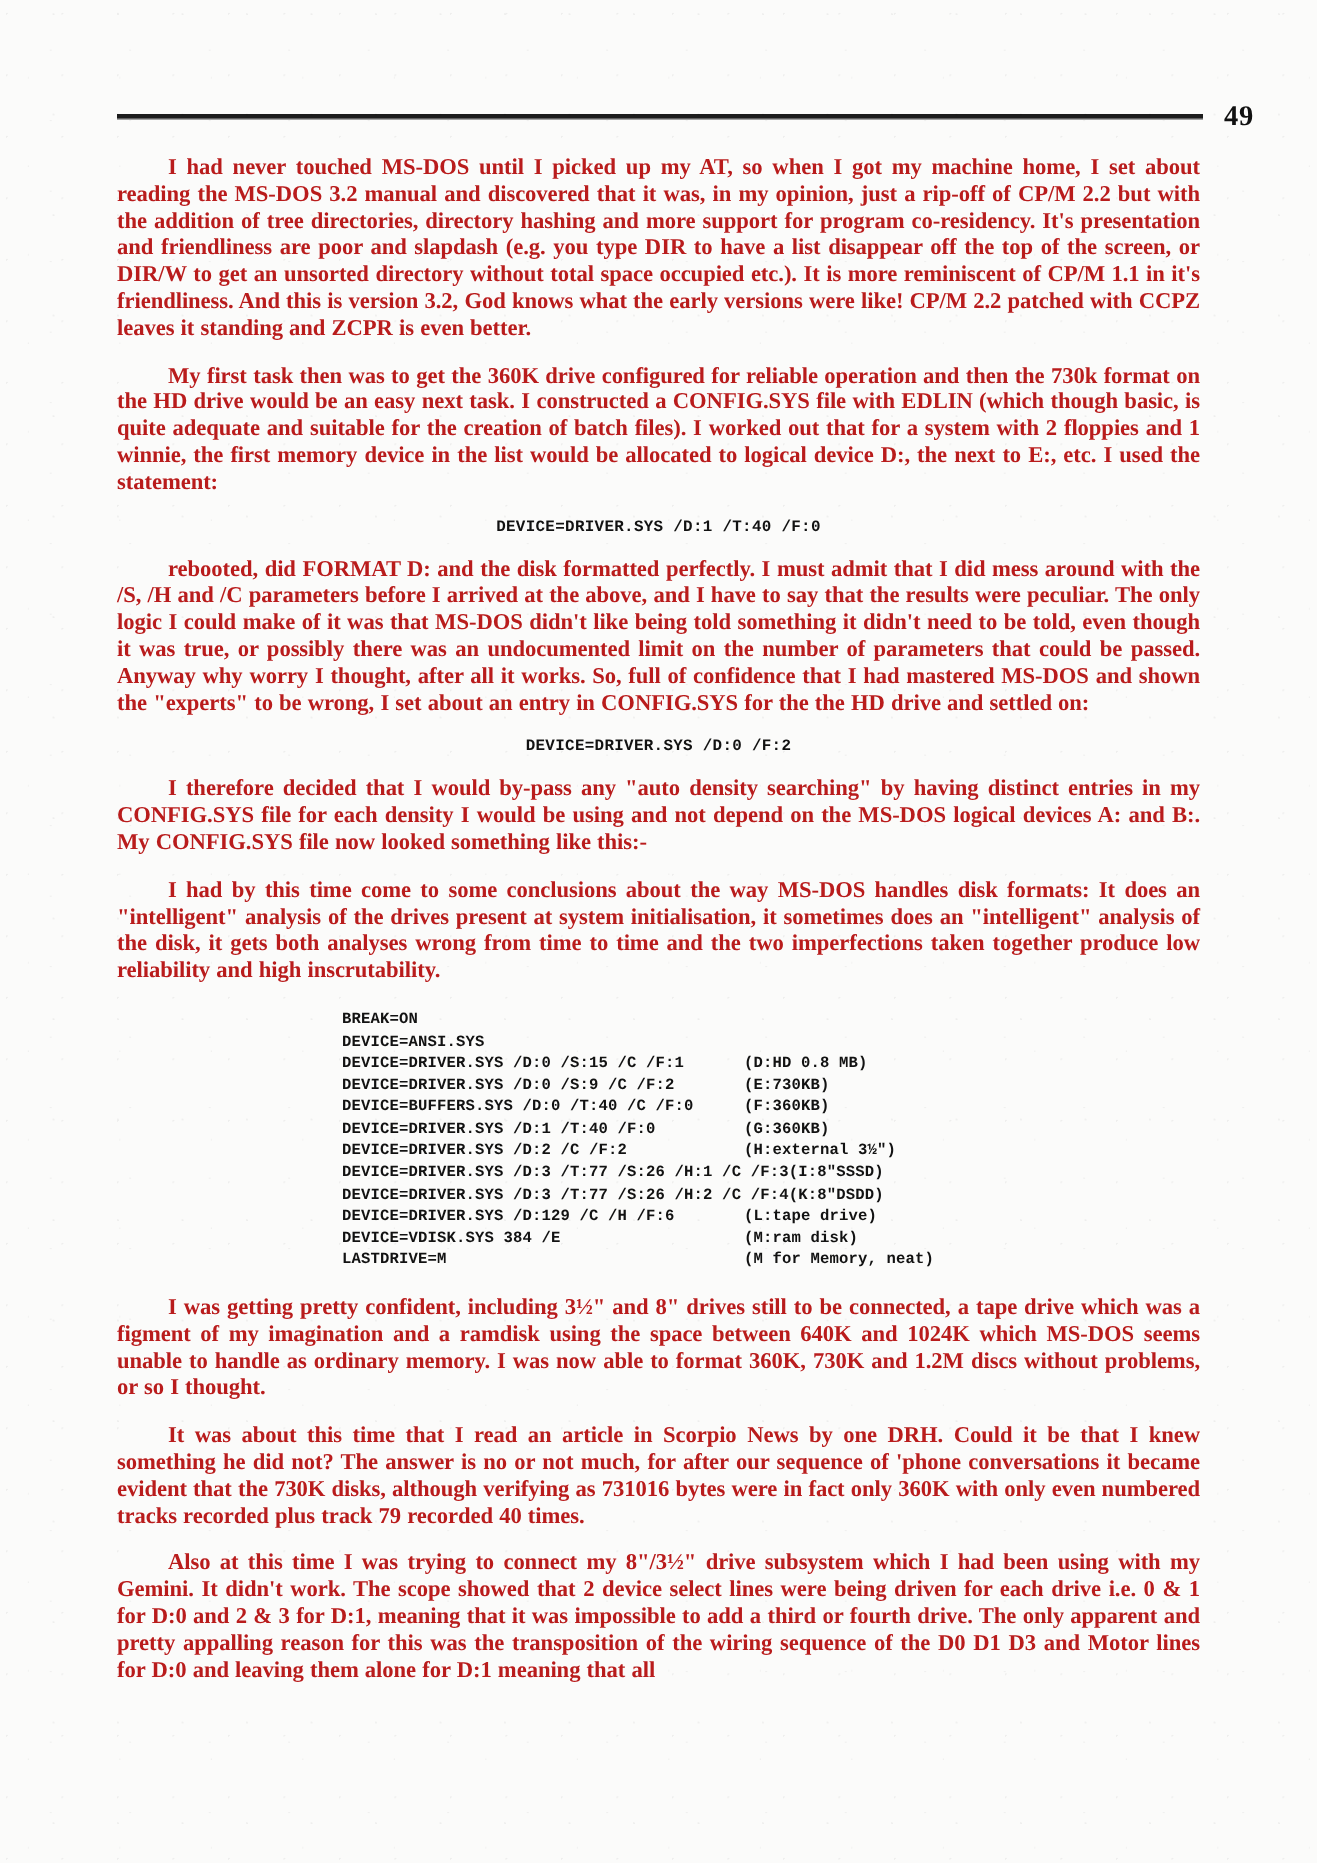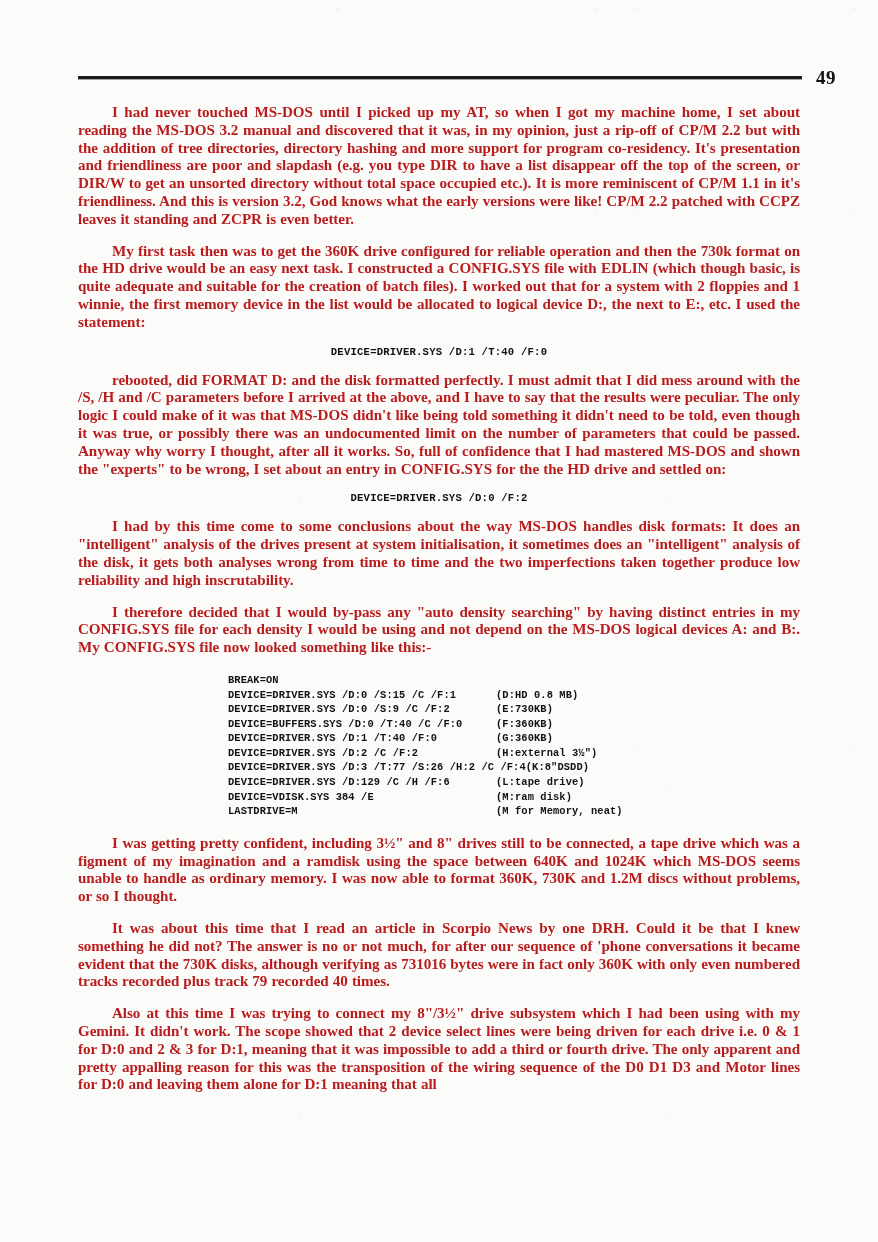--- a/index.html
+++ b/index.html
@@ -142,48 +142,56 @@
       <p class="body">I had never touched MS-DOS until I picked up my AT, so when I got my machine home, I set about reading the MS-DOS 3.2 manual and discovered that it was, in my opinion, just a rip-off of CP/M 2.2 but with the addition of tree directories, directory hashing and more support for program co-residency.   It's presentation and friendliness are poor and slapdash (e.g. you type DIR to have a list disappear off the top of the screen, or DIR/W to get an unsorted directory without total space occupied etc.).   It is more reminiscent of CP/M 1.1 in it's friendliness.   And this is version 3.2, God knows what the early versions were like!  CP/M 2.2 patched with CCPZ leaves it standing and ZCPR is even better.</p>
 
       <p class="body">My first task then was to get the 360K drive configured for reliable operation and then the 730k format on the HD drive would be an easy next task.  I constructed a CONFIG.SYS file with EDLIN (which though basic, is quite adequate and suitable for the creation of batch files).   I worked out that for a system with 2 floppies and 1 winnie, the first memory device in the list would be allocated to logical device D:, the next to E:, etc. I used the statement:</p>
 
       <div class="code-line">DEVICE=DRIVER.SYS /D:1 /T:40 /F:0</div>
 
       <p class="body">rebooted, did FORMAT D: and the disk formatted perfectly.  I must admit that I did mess around with the /S, /H and /C parameters before I arrived at the above, and I have to say that the results were peculiar.   The only logic I could make of it was that MS-DOS didn't like being told something it didn't need to be told, even though it was true, or possibly there was an undocumented limit on the number of parameters that could be passed.  Anyway why worry I thought, after all it works.   So, full of confidence that I had mastered MS-DOS and shown the "experts" to be wrong, I set about an entry in CONFIG.SYS for the the HD drive and settled on:</p>
 
       <div class="code-line">DEVICE=DRIVER.SYS /D:0 /F:2</div>
 
+      <p class="body">I therefore decided that I would by-pass any "auto density searching" by having distinct entries in my CONFIG.SYS file for each density I would be using and not depend on the MS-DOS logical devices A: and B:.  My CONFIG.SYS file now looked something like this:-</p>
+
       <p class="body">I had by this time come to some conclusions about the way MS-DOS handles disk formats: It does an "intelligent" analysis of the drives present at system initialisation, it sometimes does an "intelligent" analysis of the disk, it gets both analyses wrong from time to time and the two imperfections taken together produce low reliability and high inscrutability.</p>
-
-      <p class="body">I therefore decided that I would by-pass any "auto density searching" by having distinct entries in my CONFIG.SYS file for each density I would be using and not depend on the MS-DOS logical devices A: and B:.  My CONFIG.SYS file now looked something like this:-</p>
 
       <div class="listing">
         <div class="listing-row">
           <span class="listing-stmt">BREAK=ON</span>
           <span class="listing-note"></span>
         </div>
         <div class="listing-row">
+          <span class="listing-stmt">DEVICE=ANSI.SYS</span>
+          <span class="listing-note"></span>
+        </div>
+        <div class="listing-row">
           <span class="listing-stmt">DEVICE=DRIVER.SYS /D:0 /S:15 /C /F:1</span>
           <span class="listing-note">(D:HD 0.8 MB)</span>
         </div>
         <div class="listing-row">
           <span class="listing-stmt">DEVICE=DRIVER.SYS /D:0 /S:9 /C /F:2</span>
           <span class="listing-note">(E:730KB)</span>
         </div>
         <div class="listing-row">
           <span class="listing-stmt">DEVICE=BUFFERS.SYS /D:0 /T:40 /C /F:0</span>
           <span class="listing-note">(F:360KB)</span>
         </div>
         <div class="listing-row">
           <span class="listing-stmt">DEVICE=DRIVER.SYS /D:1 /T:40 /F:0</span>
           <span class="listing-note">(G:360KB)</span>
         </div>
         <div class="listing-row">
           <span class="listing-stmt">DEVICE=DRIVER.SYS /D:2 /C /F:2</span>
           <span class="listing-note">(H:external 3½")</span>
+        </div>
+        <div class="listing-row">
+          <span class="listing-stmt">DEVICE=DRIVER.SYS /D:3 /T:77 /S:26 /H:1 /C /F:3</span>
+          <span class="listing-note">(I:8"SSSD)</span>
         </div>
         <div class="listing-row">
           <span class="listing-stmt">DEVICE=DRIVER.SYS /D:3 /T:77 /S:26 /H:2 /C /F:4</span>
           <span class="listing-note">(K:8"DSDD)</span>
         </div>
         <div class="listing-row">
           <span class="listing-stmt">DEVICE=DRIVER.SYS /D:129 /C /H /F:6</span>
           <span class="listing-note">(L:tape drive)</span>
         </div>
         <div class="listing-row">

